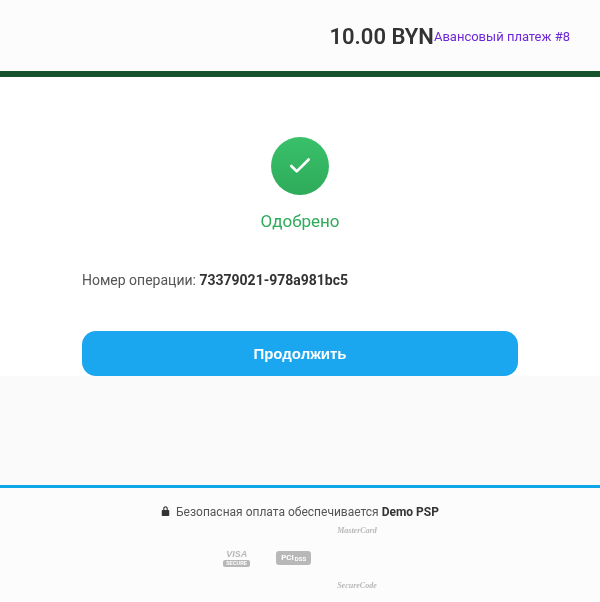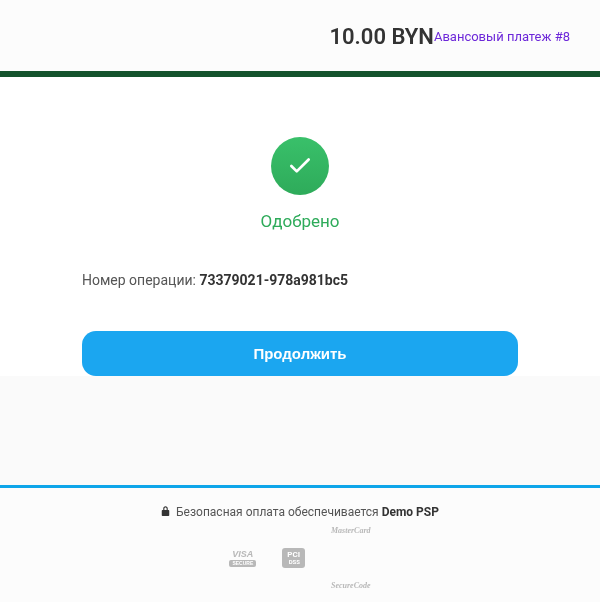--- a/index.html
+++ b/index.html
@@ -130,21 +130,20 @@
       margin-top: 1px;
     }
     .badge-pci {
       background: #b8b8b8;
       color: #fff;
       padding: 3px 5px;
       border-radius: 3px;
       font-size: 8px;
       display: inline-flex;
       align-items: flex-end;
-      flex-direction: column;
     }
     .badge-pci .dss {
       font-size: 6px;
       margin-left: 1px;
     }
     .badge-mc {
       font-family: Liberation Serif, serif;
       font-size: 8px;
       line-height: 0.95;
       text-align: right;

